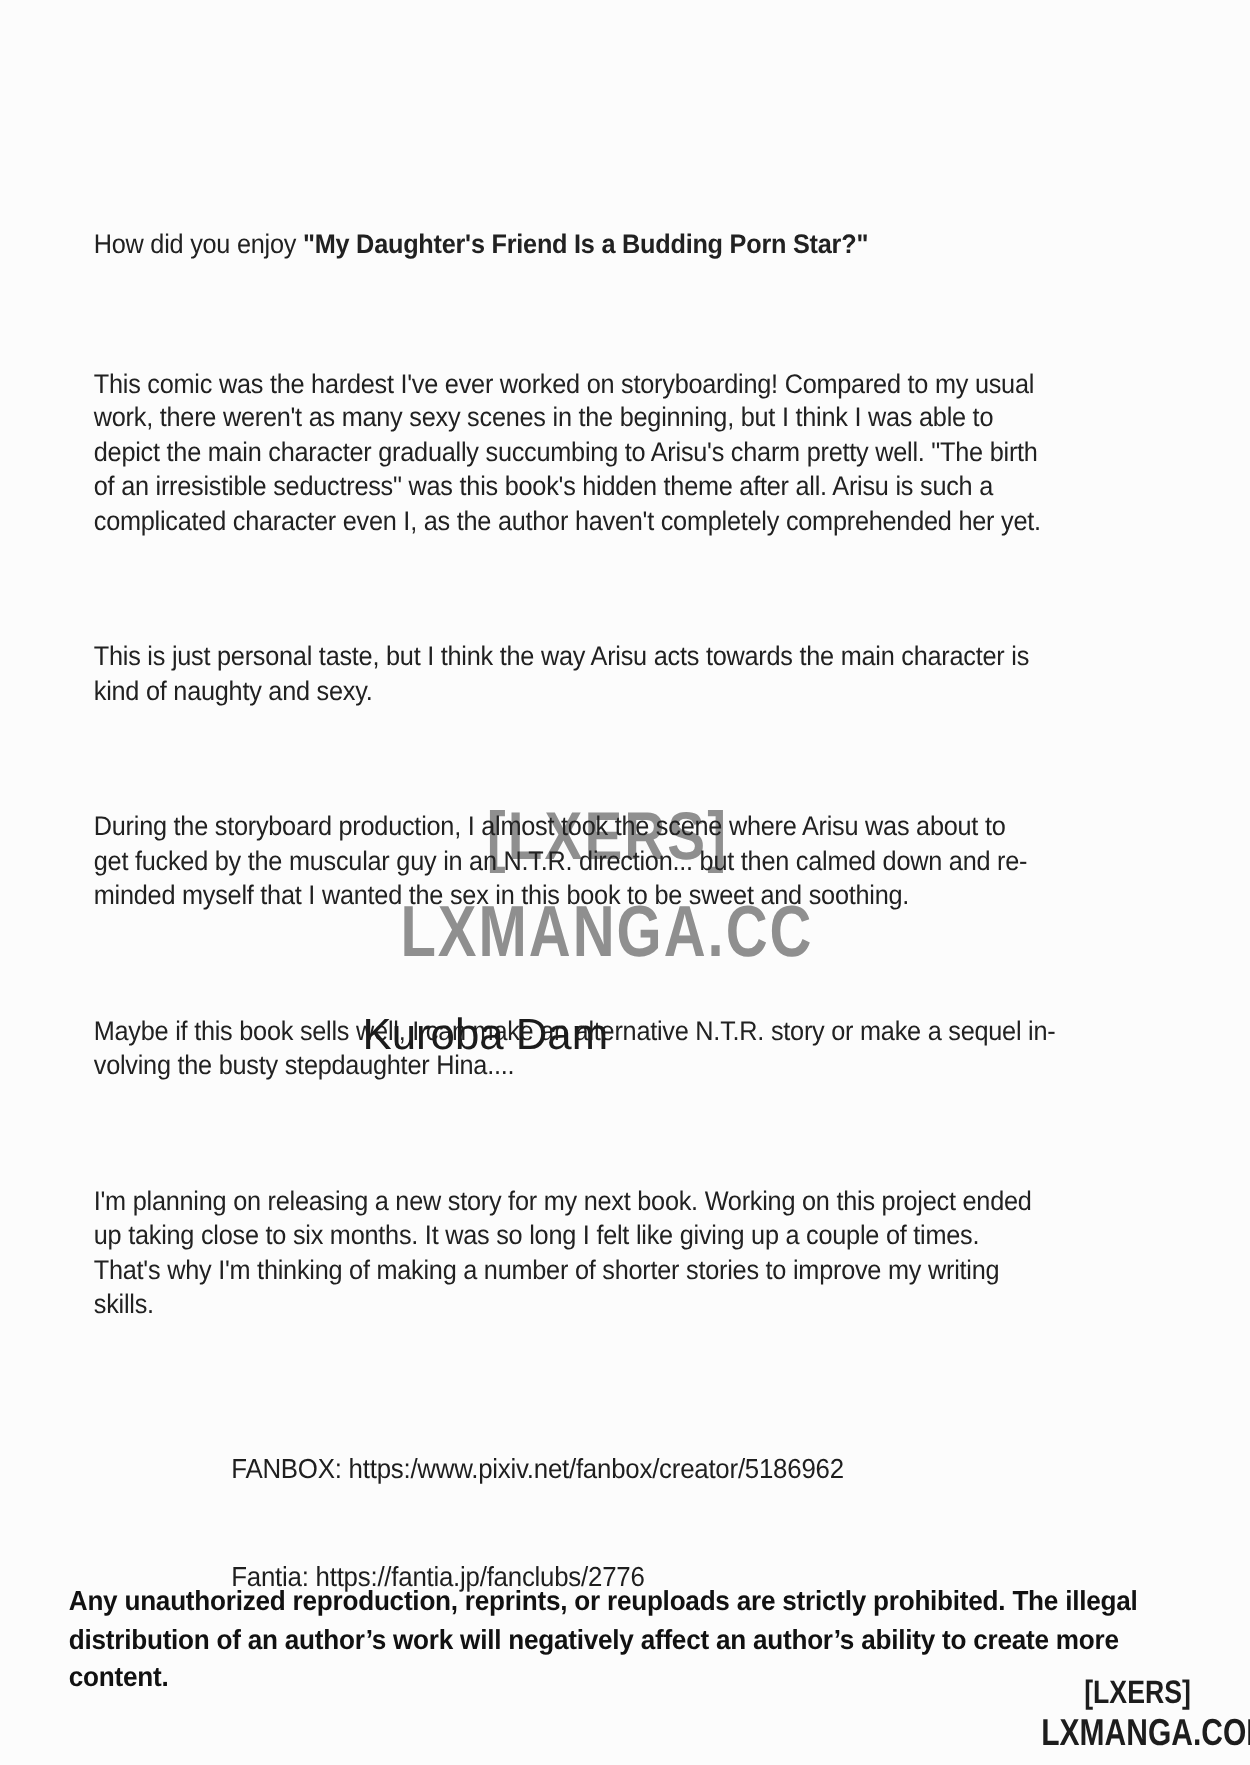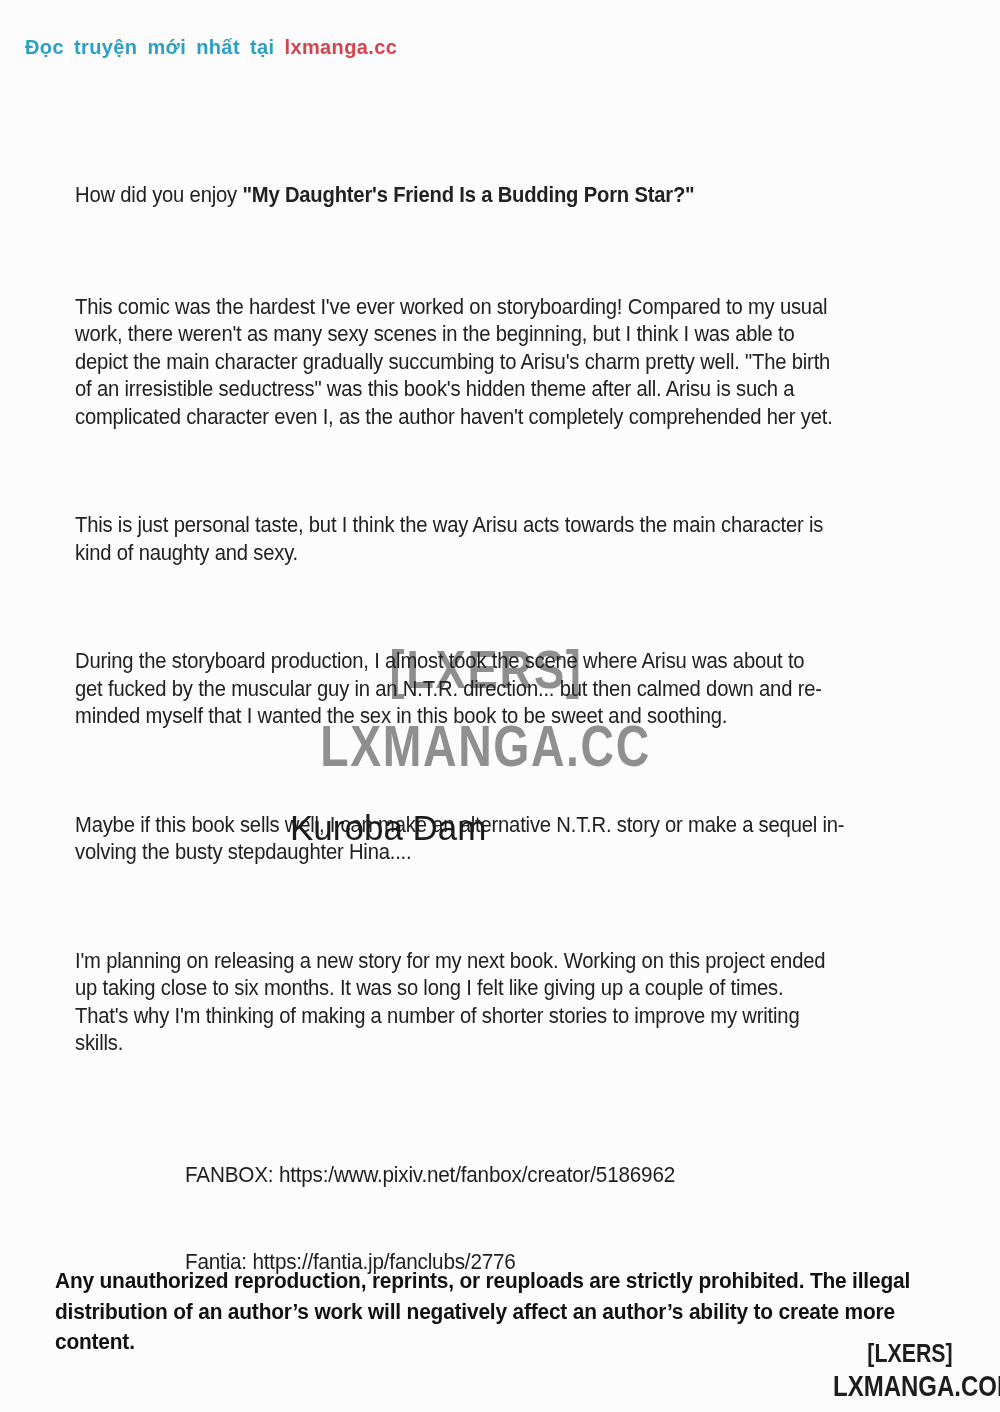--- a/index.html
+++ b/index.html
@@ -127,25 +127,20 @@
     display: inline-block;
     font-size: 30px;
     transform: scaleX(0.80);
   }
 </style>
 </head>
 <body>
 
 <div class="page">
 
-  <div class="site-note">
-    <span class="teal">Đọc truyện mới nhất tại</span>
-    <span class="teal"> </span>
-    <span class="red">lxmanga.cc</span>
-  </div>
 
   <div class="watermark-center">
     <div class="wm-l1">
       <span>[LXERS]</span>
     </div>
     <div class="wm-l2">
       <span>LXMANGA.CC</span>
     </div>
   </div>
 

